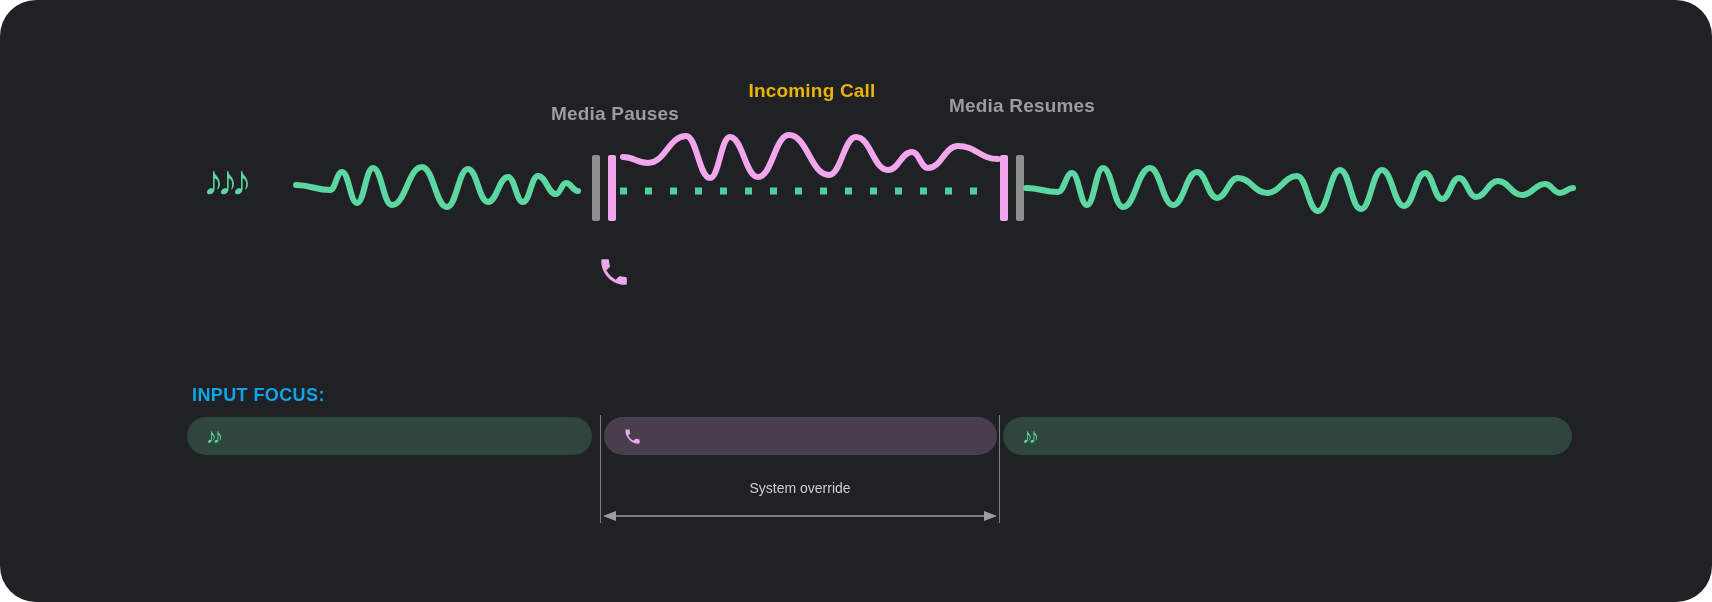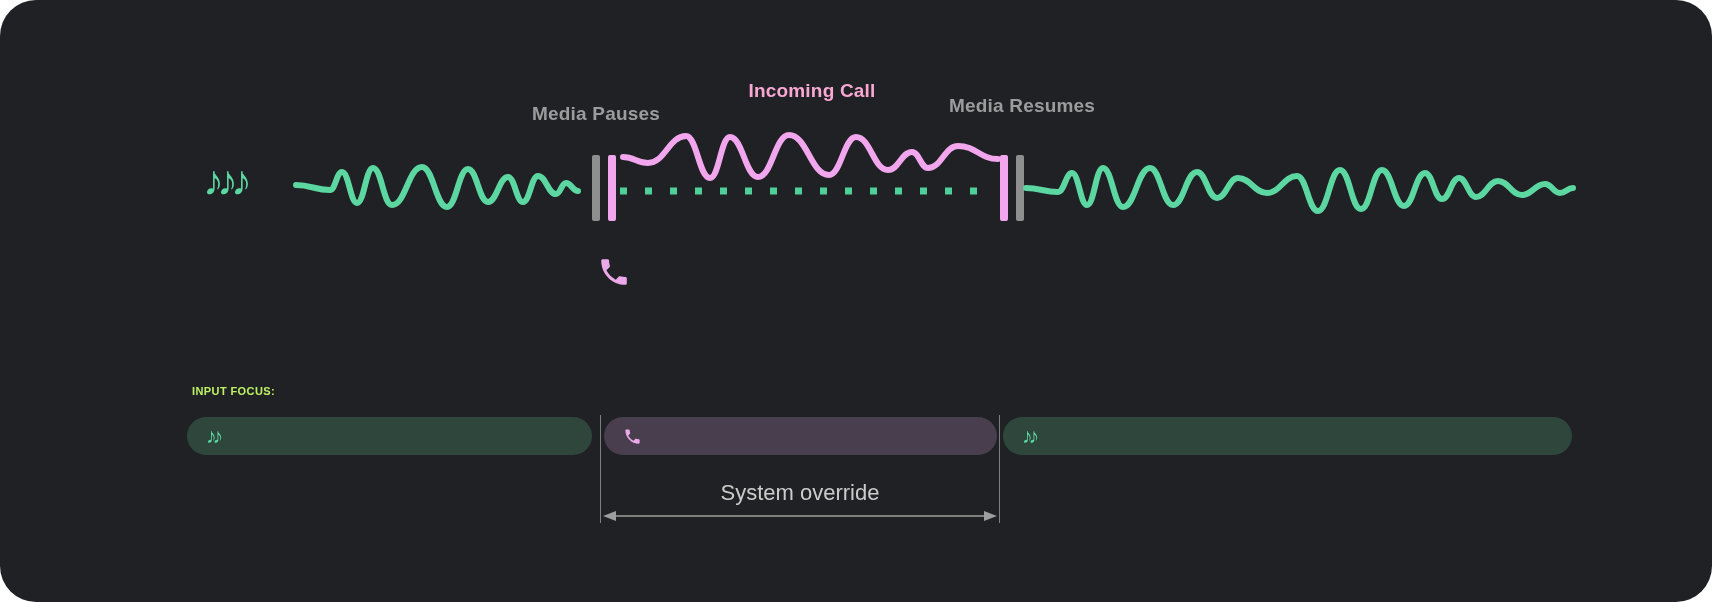--- a/index.html
+++ b/index.html
@@ -8,51 +8,51 @@
     font-family:"Liberation Sans","DejaVu Sans",sans-serif;
   }
   .panel{
     position:absolute;inset:0;background:#202124;border-radius:36px;
   }
   .abs{position:absolute;}
   .toplabel{
     font-size:19px;font-weight:700;color:#9b9c9e;white-space:nowrap;
     transform:translateX(-50%);letter-spacing:.2px;
   }
-  .toplabel.pink{color:#f9a8d4;}
+  .toplabel.pink{color:#eab308;}
   .notes-top{
     font-size:42px;line-height:1;color:#5cd7a2;letter-spacing:-7px;white-space:nowrap;
   }
   .input-focus{
-    font-size:11px;font-weight:700;letter-spacing:.4px;color:#bef264;white-space:nowrap;
+    font-size:18px;font-weight:700;letter-spacing:.4px;color:#0ea5e9;white-space:nowrap;
   }
   .bar{
     position:absolute;top:417px;height:38px;border-radius:20px;
     display:flex;align-items:center;padding-left:19px;box-sizing:border-box;
   }
   .bar.media{background:#2e463c;}
   .bar.call{background:#483e4e;}
   .notes-small{
     font-size:21px;line-height:1;color:#5cd7a2;letter-spacing:-4px;white-space:nowrap;
     transform:translateY(-1px);
   }
   .vline{
     position:absolute;top:415px;height:108px;width:1px;background:#8e8e8e;opacity:.85;
   }
   .override-label{
-    font-size:22px;color:#cccccc;white-space:nowrap;transform:translateX(-50%);
+    font-size:14px;color:#cccccc;white-space:nowrap;transform:translateX(-50%);
   }
   svg{display:block;}
 </style>
 </head>
 <body>
 
 <div class="panel">
 
-  <div class="abs toplabel" style="left:596px;top:103px;">Media Pauses</div>
+  <div class="abs toplabel" style="left:615px;top:103px;">Media Pauses</div>
   <div class="abs toplabel pink" style="left:812px;top:80px;">Incoming Call</div>
   <div class="abs toplabel" style="left:1022px;top:95px;">Media Resumes</div>
 
   <span class="abs notes-top" style="left:203px;top:160px;">♪♪♪</span>
 
   <svg class="abs" style="left:0;top:0;" width="1712" height="602" viewBox="0 0 1712 602">
 
     <path fill="none" stroke="#5cd7a2" stroke-width="6" stroke-linecap="round" d="M296,185C311.3,185 314.7,190 330,190C335.4,190 336.6,172 342,172C348.8,172 350.3,203 357,203C364.2,203 365.8,168 373,168C381.6,168 383.4,205 392,205C405.5,205 408.5,167 422,167C433.3,167 435.8,207 447,207C456.4,207 458.6,169 468,169C477.0,169 479.0,202 488,202C497.0,202 499.0,177 508,177C514.8,177 516.3,202 523,202C529.8,202 531.3,176 538,176C546.1,176 547.9,194 556,194C560.5,194 561.5,183 566,183C571.4,183 572.6,191 578,191"></path>
 
     <rect x="592" y="155" width="8" height="66" rx="2" fill="#8f8f8f"></rect>

